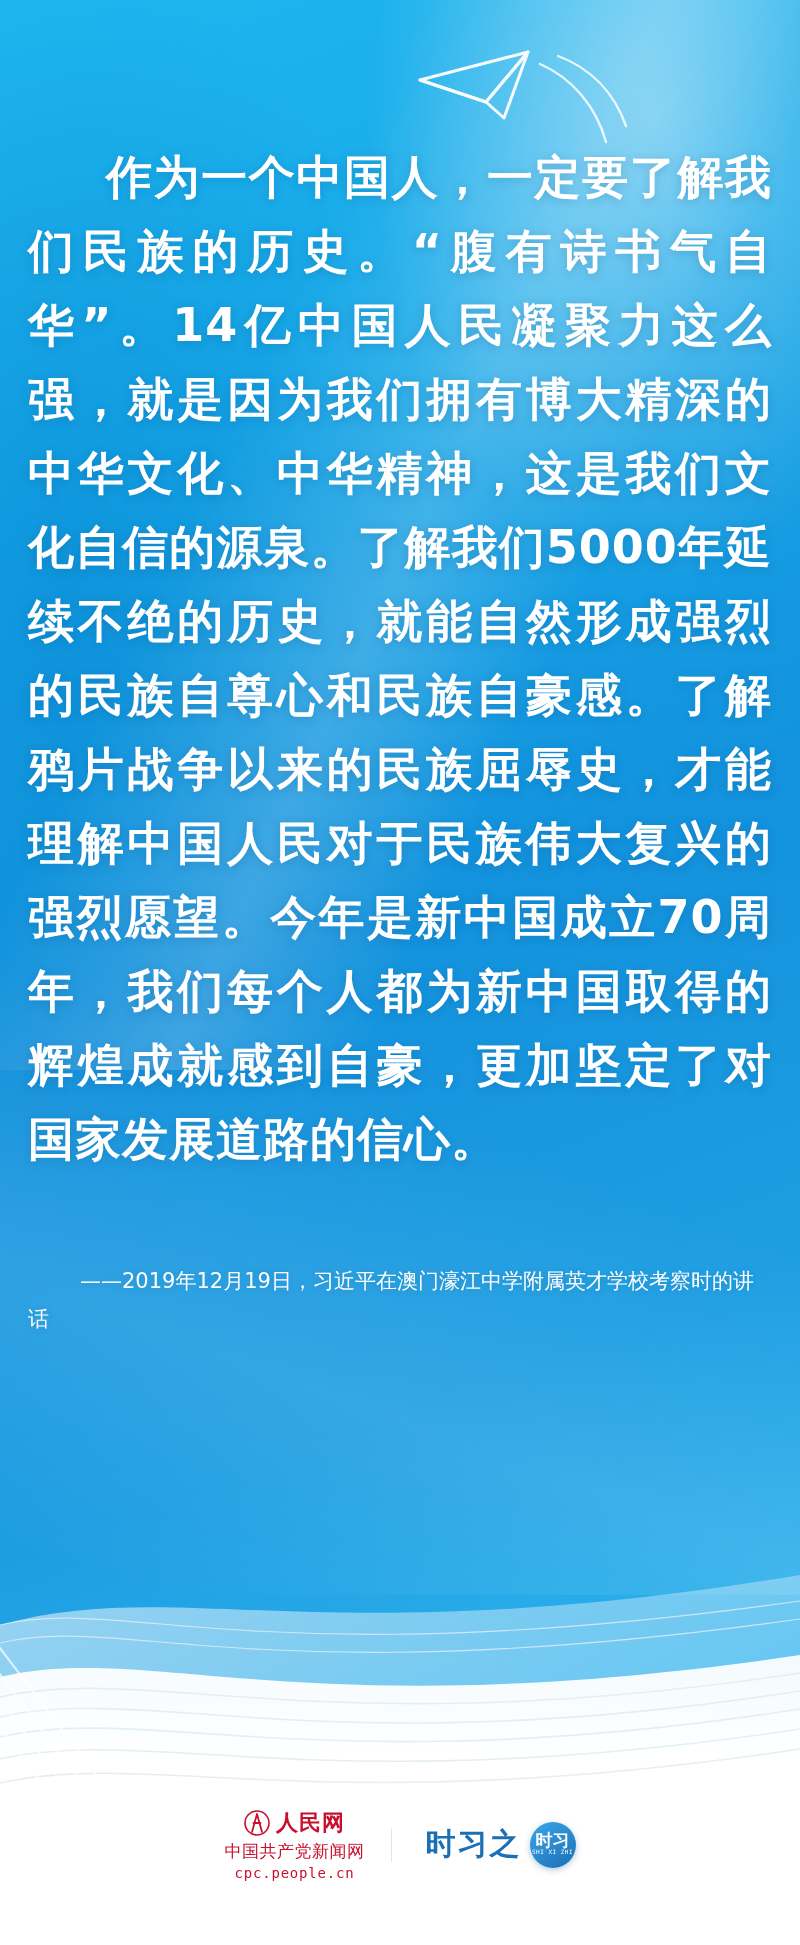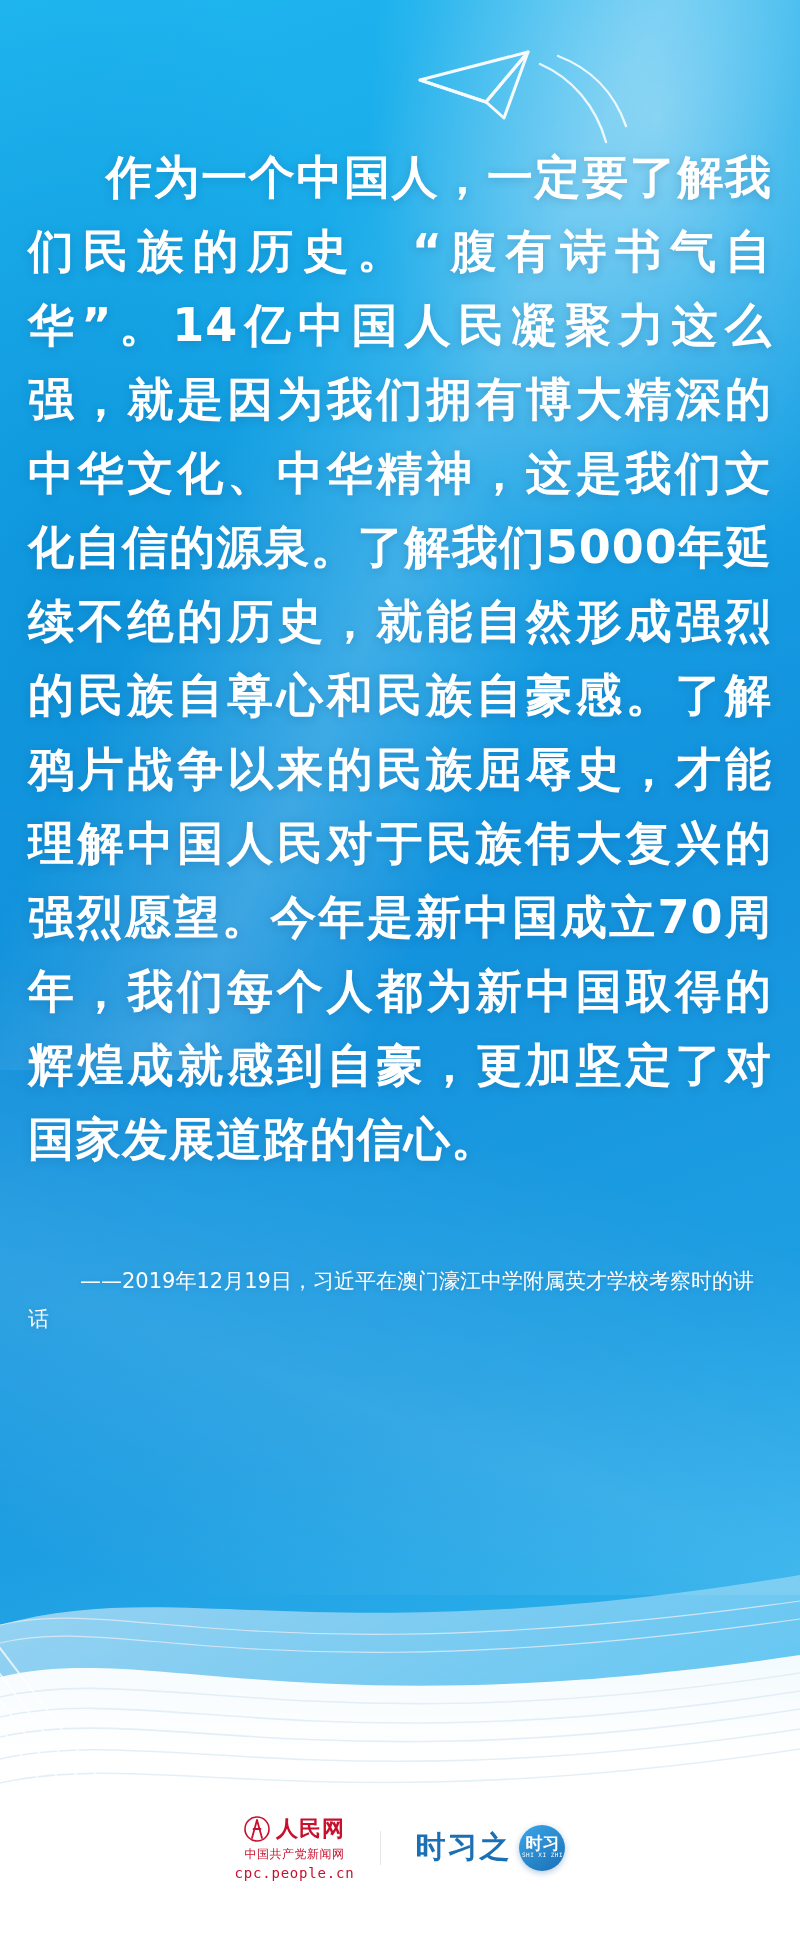--- a/index.html
+++ b/index.html
@@ -101,21 +101,21 @@
   }
   .lp-name {
     color:#c8102e;
     font-size:22px;
     font-weight:bold;
     letter-spacing:1px;
     font-family:"DejaVu Sans","Liberation Sans",sans-serif;
   }
   .lp-sub {
     color:#c8102e;
-    font-size:12px;
+    font-size:17px;
     letter-spacing:0.5px;
     font-family:Liberation Sans, sans-serif;
   }
   .lp-url {
     color:#c8102e;
     font-size:14px;
     letter-spacing:0.8px;
     font-family:"DejaVu Sans Mono","Liberation Mono",monospace;
   }
   .divider-dot {

